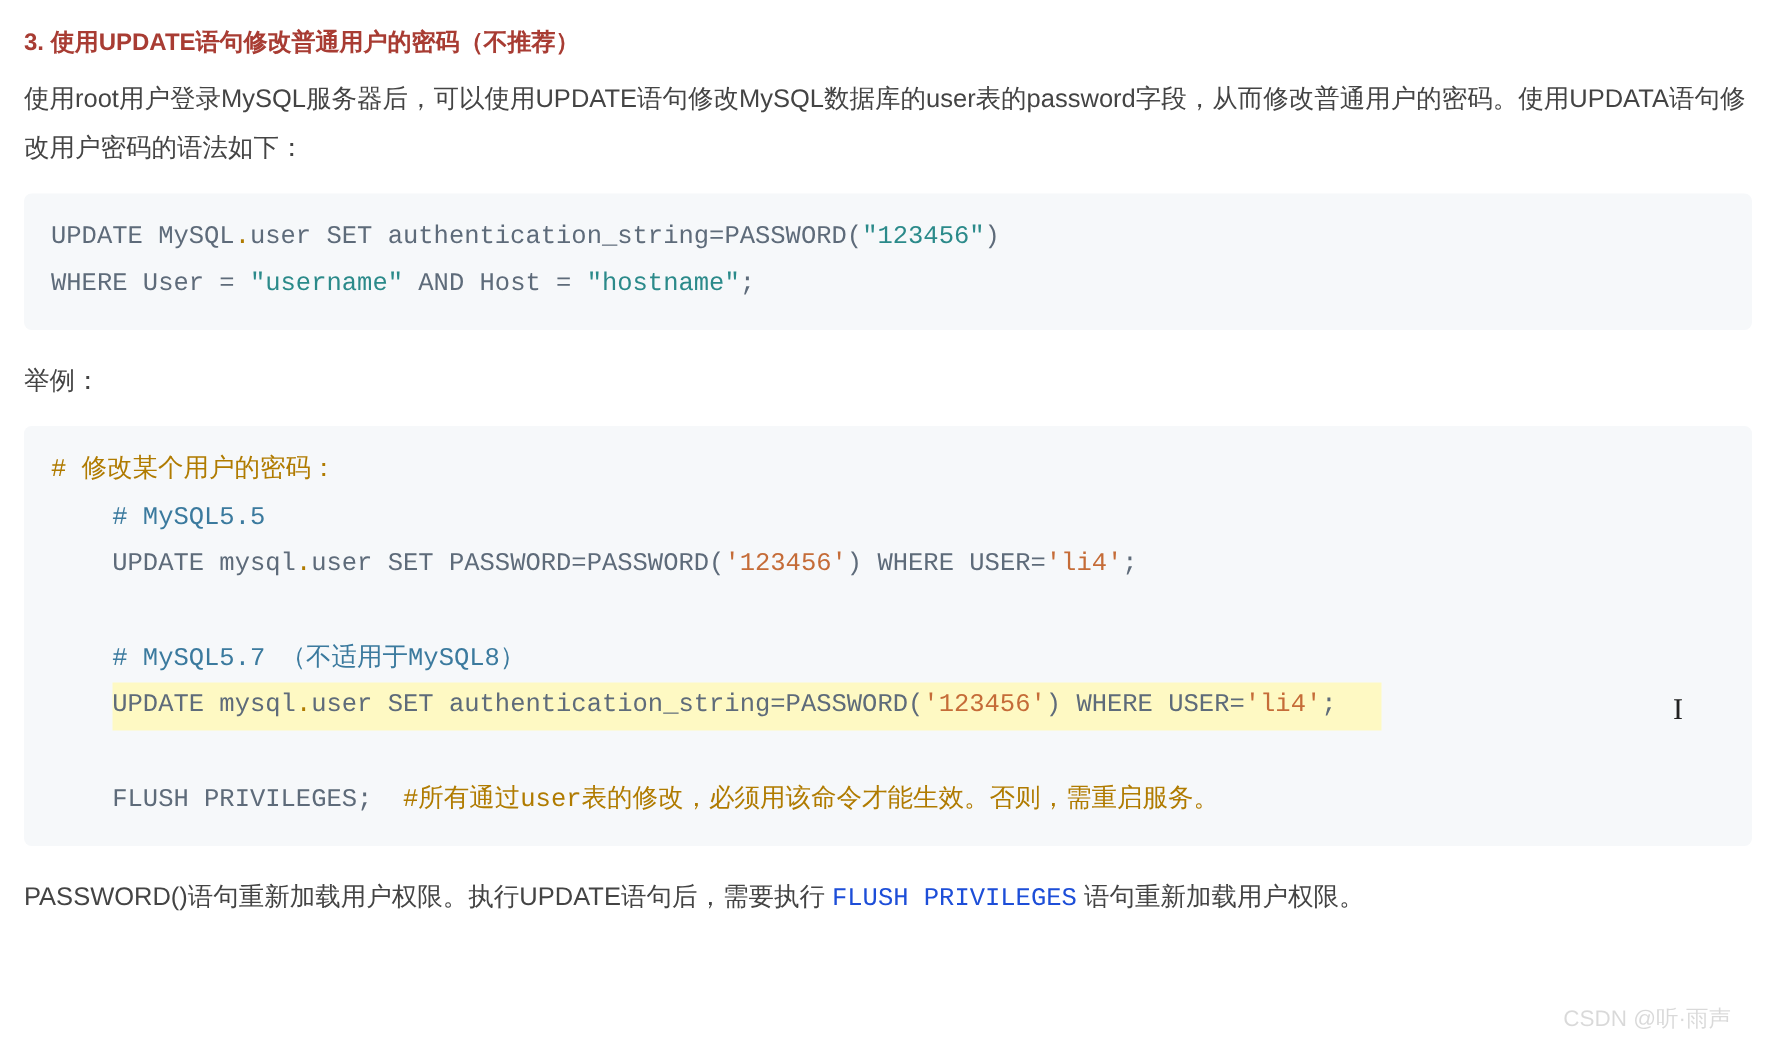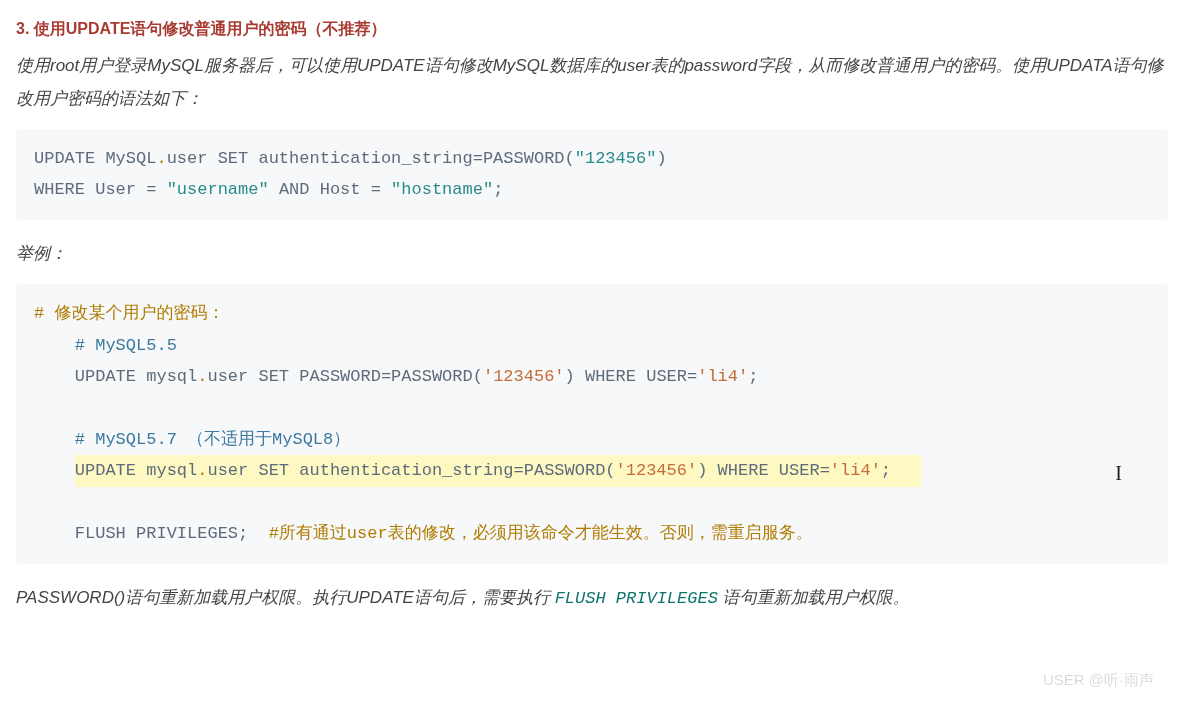--- a/index.html
+++ b/index.html
@@ -15,21 +15,20 @@
   }
   .heading {
     color: #a83c33;
     font-weight: 700;
     font-size: 16px;
     margin: 0 0 6px 0;
   }
   .para {
     margin: 0 0 14px 0;
     color: #444;
-    font-style: italic;
   }
   .codeblock {
     background: #f6f8fa;
     border-radius: 5px;
     padding: 14px 18px;
     font-family: "SFMono-Regular", Consolas, "Liberation Mono", Menlo, monospace;
     font-size: 17px;
     line-height: 1.85;
     color: #4a4a4a;
     margin: 0 0 18px 0;
@@ -47,21 +46,21 @@
   .fn   { color: #5e6b7a; }
   .cmt  { color: #b07b00; }
   .cmt-blue { color: #3b7a9e; text-align: right; }
   .hl-line {
     background: #fef9c3;
     display: inline-block;
     padding-right: 30px;
   }
   .inline-code {
     font-family: "SFMono-Regular", Consolas, "Liberation Mono", Menlo, monospace;
-    color: #0f766e;
+    color: #1d4ed8;
   }
   .cursor-caret {
     position: absolute;
     font-family: serif;
     font-size: 20px;
     color: #222;
   }
   .watermark {
     position: fixed;
     right: 30px;
@@ -87,13 +86,13 @@
     <span class="cmt-blue"># MySQL5.5</span>
     <span class="kw">UPDATE</span> <span class="id">mysql</span><span class="dot">.</span><span class="id">user</span> <span class="kw">SET</span> <span class="id">PASSWORD</span><span class="op">=</span><span class="fn">PASSWORD</span><span class="punc">(</span><span class="str-alt">'123456'</span><span class="punc">)</span> <span class="kw">WHERE</span> <span class="id">USER</span><span class="op">=</span><span class="str-alt">'li4'</span><span class="punc">;</span>
 
     <span class="cmt-blue"># MySQL5.7 （不适用于MySQL8）</span>
     <span class="hl-line"><span class="kw">UPDATE</span> <span class="id">mysql</span><span class="dot">.</span><span class="id">user</span> <span class="kw">SET</span> <span class="id">authentication_string</span><span class="op">=</span><span class="fn">PASSWORD</span><span class="punc">(</span><span class="str-alt">'123456'</span><span class="punc">)</span> <span class="kw">WHERE</span> <span class="id">USER</span><span class="op">=</span><span class="str-alt">'li4'</span><span class="punc">;</span></span><span class="cursor-caret" style="right:46px;">I</span>
 
     <span class="kw">FLUSH</span> <span class="kw">PRIVILEGES</span><span class="punc">;</span>  <span class="cmt">#所有通过user表的修改，必须用该命令才能生效。否则，需重启服务。</span></div>
 
 <p class="para"><span>PASSWORD()语句重新加载用户权限。执行UPDATE语句后，需要执行 </span><span class="inline-code">FLUSH PRIVILEGES</span><span> 语句重新加载用户权限。</span></p>
 
-<div class="watermark">USER @听·雨声</div>
+<div class="watermark">CSDN @听·雨声</div>
 
 </body></html>

